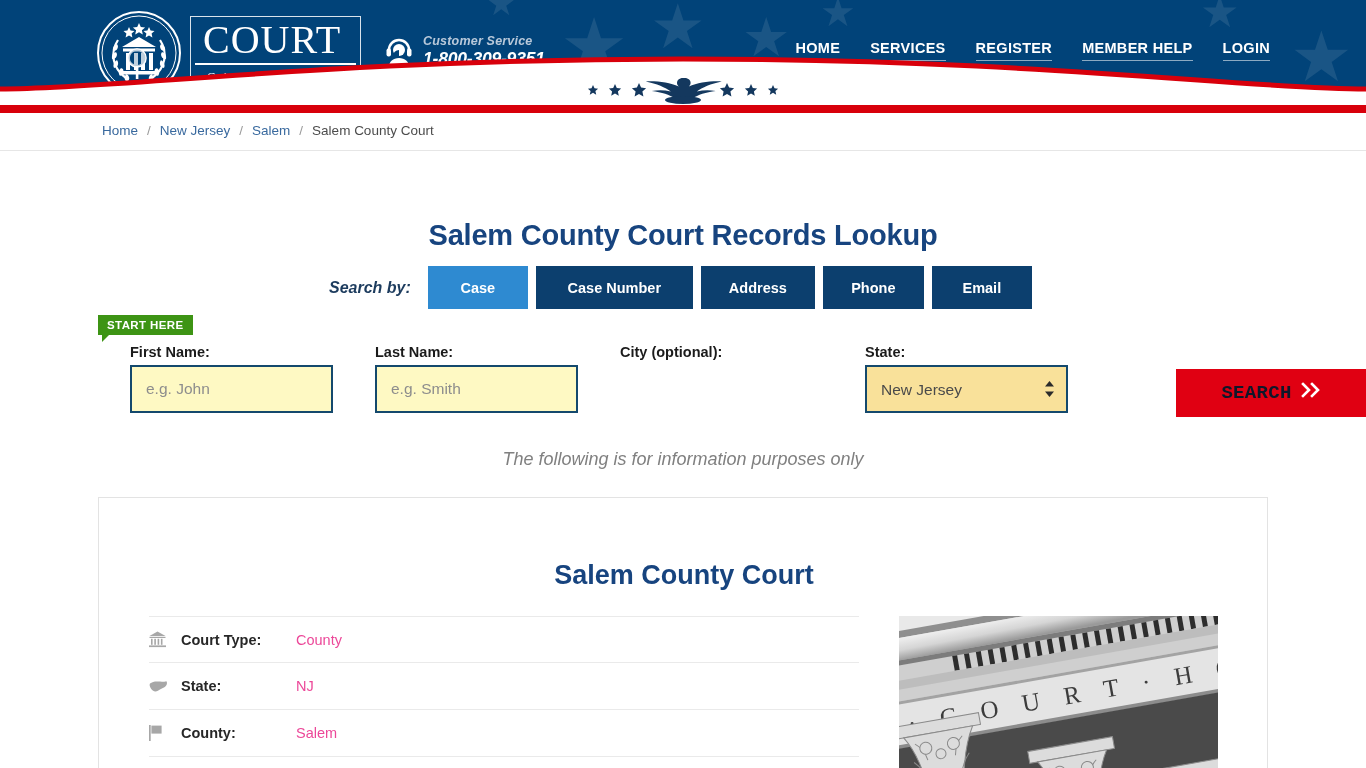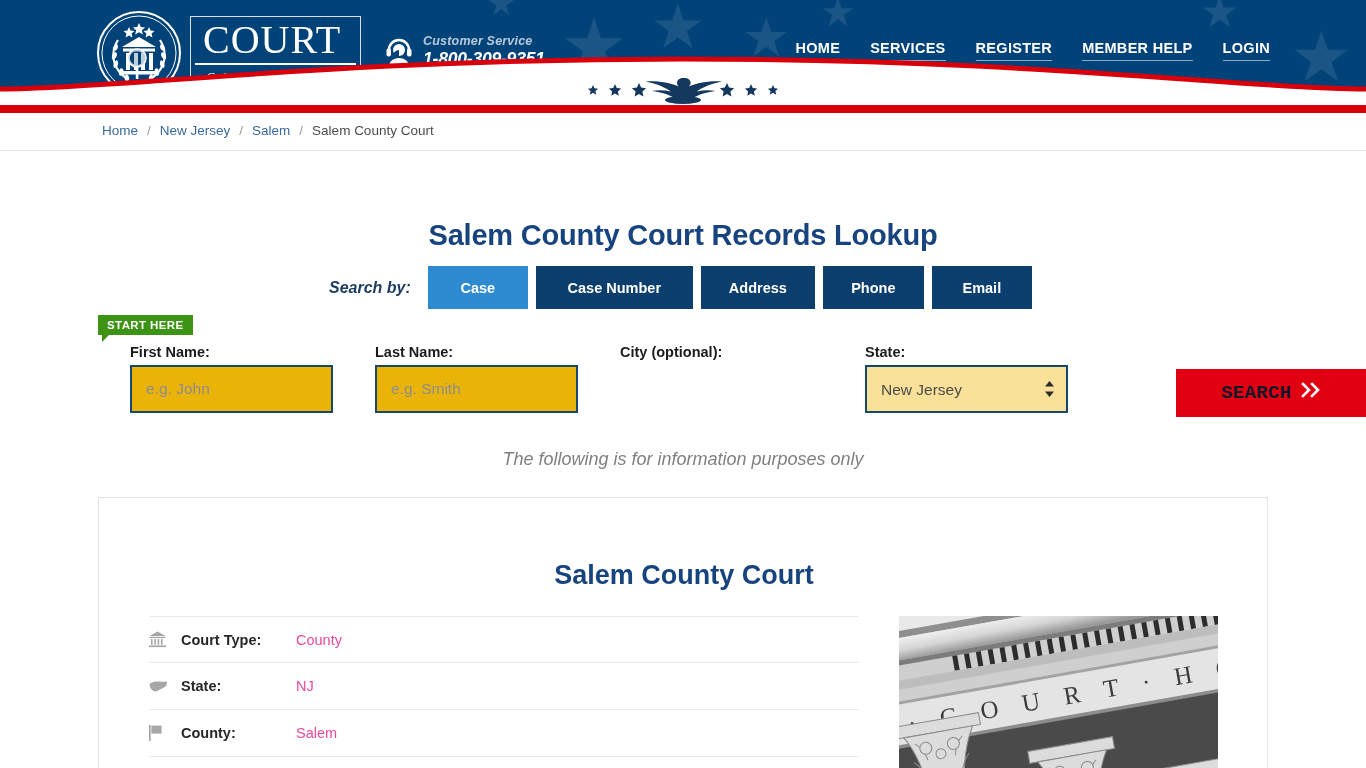--- a/index.html
+++ b/index.html
@@ -157,21 +157,21 @@
   .field-label {
     font-size: 14.5px; font-weight: bold; color: #1b1b1b;
     margin-bottom: 5px; display: block;
   }
   .field input, .field select {
     width: 100%; height: 48px;
     border: 2px solid #14496d;
     font-size: 15.5px; color: #555;
     padding: 0 14px;
     font-family: "Liberation Sans", sans-serif;
-    background: #eab308;
+    background: #fef9c3;
     outline: none;
   }
   .field input::placeholder { color: #8d8d8d; }
   .field input.white { background: #ffffff; }
   .field select {
     appearance: none; -webkit-appearance: none;
     background: #f9e19a; color: #4a4a4a; padding-right: 30px;
   }
   .sel-wrap { position: relative; }
   .sel-arrows {

